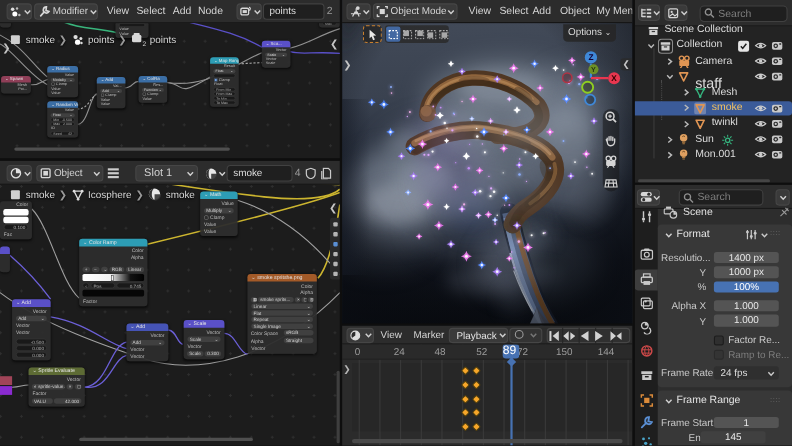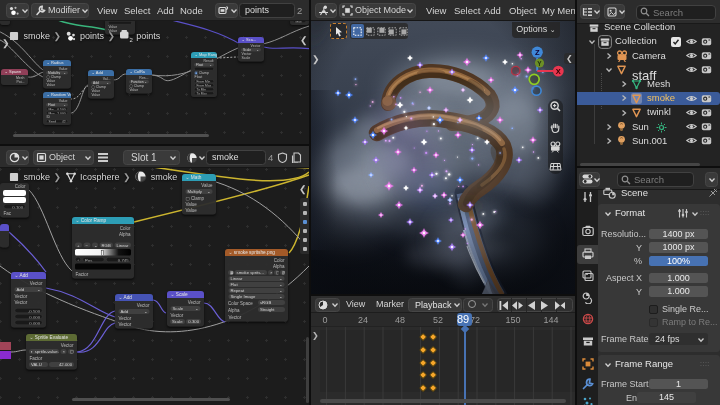--- a/index.html
+++ b/index.html
@@ -1133,21 +1133,21 @@
         <rect x="7.3" y="3.4" width="2" height="1.2" rx="0.5" fill="#2a2a2a"></rect>
       </svg>
       <svg class="abs" style="left:28px;top:136.89999999999998px" width="8" height="8" viewBox="0 0 8 8">
         <path d="M2.5 1.5 L5.5 4 L2.5 6.5" stroke="#b9b9b9" stroke-width="1.3" fill="none"></path>
       </svg>
       <svg class="abs" style="left:39px;top:135.39999999999998px" width="11" height="11" viewBox="0 0 11 11">
         <circle cx="5.5" cy="4.3" r="3.4" fill="#e0a060"></circle>
         <path d="M4 7.6 h3 v1.1 h-3 z M4.4 9.2 h2.2 v0.9 h-2.2z" fill="#b07b40"></path>
         <path d="M4.3 3.2 a1.7 1.7 0 0 1 2.4 0" stroke="#6d4a22" stroke-width="0.9" fill="none"></path>
       </svg>
-      <div class="abs" style="left:55px;top:133.79999999999998px;height:14px;line-height:14.5px;color:#dcdcdc;font-size:9.5px;white-space:nowrap;">Sun.001</div>
+      <div class="abs" style="left:55px;top:133.79999999999998px;height:14px;line-height:14.5px;color:#dcdcdc;font-size:9.5px;white-space:nowrap;">Mon.001</div>
       <svg class="abs" style="left:109px;top:135.39999999999998px" width="11" height="11" viewBox="0 0 11 11">
         <path d="M0.8 5.5 Q5.5 1.5 10.2 5.5 Q5.5 9.5 0.8 5.5 Z" fill="none" stroke="#cdcdcd" stroke-width="1.1"></path>
         <circle cx="5.5" cy="5.5" r="1.6" fill="#cdcdcd"></circle>
       </svg>
       <svg class="abs" style="left:124px;top:135.39999999999998px" width="11" height="11" viewBox="0 0 11 11">
         <rect x="0.8" y="2.2" width="9.4" height="7" rx="1.6" fill="#c9c9c9"></rect>
         <circle cx="4.2" cy="5.7" r="2.1" fill="#2a2a2a"></circle>
         <circle cx="4.2" cy="5.7" r="1" fill="#c9c9c9"></circle>
         <rect x="7.3" y="3.4" width="2" height="1.2" rx="0.5" fill="#2a2a2a"></rect>
       </svg>
@@ -1250,26 +1250,26 @@
       <svg class="abs" style="left:114px;top:42px" width="8.0" height="8.0" viewBox="0 0 8 8">
         <path d="M1.5 2.5 L4 5.2 L6.5 2.5" stroke="#c9c9c9" stroke-width="1.3" fill="none"></path>
       </svg>
       <div class="abs" style="left:123px;top:41px;color:#6f6f6f;font-size:7px;letter-spacing:0.5px;">::::</div>
       <div class="plab" style="left:24px;top:61px;width:41px;white-space:nowrap;">Resolutio...</div>
       <div class="pfld" style="left:72px;top:60.5px;width:59px;height:10.5px;background:#545454;color:#e9e9e9;">1400 px</div>
       <div class="plab" style="left:24px;top:74.5px;width:41px;white-space:nowrap;">Y</div>
       <div class="pfld" style="left:72px;top:74px;width:59px;height:10.5px;background:#545454;color:#e9e9e9;">1000 px</div>
       <div class="plab" style="left:24px;top:88px;width:41px;white-space:nowrap;">%</div>
       <div class="pfld" style="left:72px;top:87.5px;width:59px;height:10.5px;background:#4772b3;color:#fff;">100%</div>
-      <div class="plab" style="left:24px;top:105px;width:41px;white-space:nowrap;">Aspect X</div>
+      <div class="plab" style="left:24px;top:105px;width:41px;white-space:nowrap;">Alpha X</div>
       <div class="pfld" style="left:72px;top:104.5px;width:59px;height:10.5px;background:#545454;color:#e9e9e9;">1.000</div>
       <div class="plab" style="left:24px;top:118.5px;width:41px;white-space:nowrap;">Y</div>
       <div class="pfld" style="left:72px;top:118px;width:59px;height:10.5px;background:#545454;color:#e9e9e9;">1.000</div>
       <div class="abs" style="left:72px;top:137px;width:9px;height:9px;background:#2f2f2f;border:1px solid #1c1c1c;border-radius:2px;"></div>
-      <div class="abs" style="left:85px;top:136px;color:#cccccc;font-size:9px;">Single Re...</div>
+      <div class="abs" style="left:85px;top:136px;color:#cccccc;font-size:9px;">Factor Re...</div>
       <div class="abs" style="left:72px;top:150px;width:9px;height:9px;background:#333;border:1px solid #222;border-radius:2px;opacity:0.6;"></div>
       <div class="abs" style="left:85px;top:149px;color:#7c7c7c;font-size:9px;">Ramp to Re...</div>
       <div class="plab" style="left:24px;top:166px;width:41px;white-space:nowrap;">Frame Rate</div>
       <div class="pfld" style="left:72px;top:165px;width:59px;height:12px;background:#2f2f2f;color:#ddd;line-height:12px;text-align:left;padding-left:6px;">24 fps</div>
       <svg class="abs" style="left:120px;top:168px" width="8.0" height="8.0" viewBox="0 0 8 8">
         <path d="M1.5 2.5 L4 5.2 L6.5 2.5" stroke="#c9c9c9" stroke-width="1.3" fill="none"></path>
       </svg>
       <div class="abs" style="left:21px;top:187px;width:122px;height:50px;background:#383838;border-radius:3.5px 3.5px 0 0;"></div>
       <svg class="abs" style="left:27px;top:193px" width="8.0" height="8.0" viewBox="0 0 8 8">
         <path d="M1.5 2.5 L4 5.2 L6.5 2.5" stroke="#d0d0d0" stroke-width="1.3" fill="none"></path>

